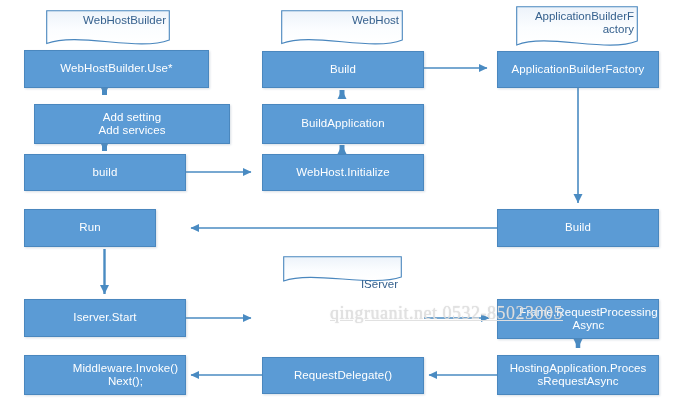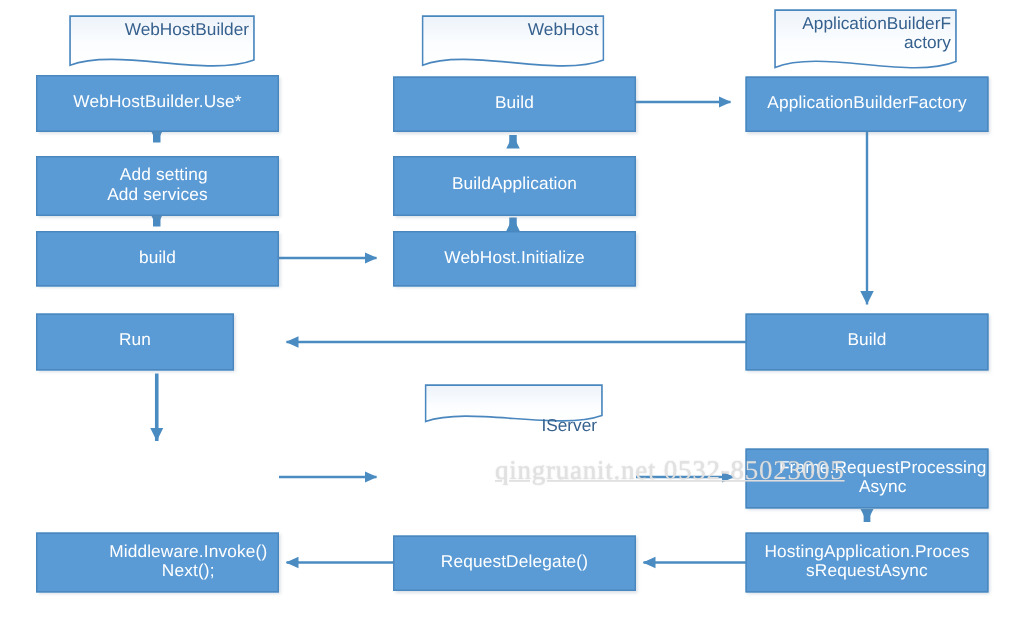--- a/index.html
+++ b/index.html
@@ -197,39 +197,40 @@
 actory</div>
   </div>
 
   <div class="doc" style="left:283px;top:256px;width:119px;height:28px;">
     <svg viewBox="0 0 119 28" preserveAspectRatio="none">
       <path d="M0.7,0.7 L118.3,0.7 L118.3,21 C89,31.5 30,14.5 0.7,25 Z" fill="url(#dg1)" stroke="#4A87BE" stroke-width="1.1"></path>
     </svg>
     <div class="doc-label" style="padding-top:2px;margin-top:20px;">IServer</div>
   </div>
 
-  <div class="box" style="left:24px;top:50px;width:162px;height:38px;">WebHostBuilder.Use*</div>
-
-  <div class="box" style="left:24px;top:104px;width:162px;height:40px;text-align:right;">Add setting
+  <div class="box" style="left:24px;top:50px;width:185px;height:38px;">WebHostBuilder.Use*</div>
+
+  <div class="box" style="left:34px;top:104px;width:196px;height:40px;">Add setting
 Add services</div>
 
   <div class="box" style="left:24px;top:154px;width:162px;height:37px;">build</div>
 
   <div class="box" style="left:262px;top:51px;width:162px;height:37px;">Build</div>
 
   <div class="box" style="left:262px;top:104px;width:162px;height:40px;">BuildApplication</div>
 
   <div class="box" style="left:262px;top:154px;width:162px;height:37px;">WebHost.Initialize</div>
 
   <div class="box" style="left:497px;top:51px;width:162px;height:37px;">ApplicationBuilderFactory</div>
 
   <div class="box" style="left:497px;top:209px;width:162px;height:38px;">Build</div>
 
   <div class="box" style="left:24px;top:209px;width:132px;height:38px;">Run</div>
 
+  <div class="box" style="left:24px;top:299px;width:162px;height:38px;">Iserver.Start</div>
 
 
   <div class="box" style="left:497px;top:299px;width:162px;height:40px;padding-left:24px;">Frame.RequestProcessing
 Async</div>
 
   <div class="box" style="left:24px;top:355px;width:162px;height:40px;padding-left:44px;">Middleware.Invoke()
 Next();</div>
 
   <div class="box" style="left:262px;top:357px;width:162px;height:37px;">RequestDelegate()</div>
 

